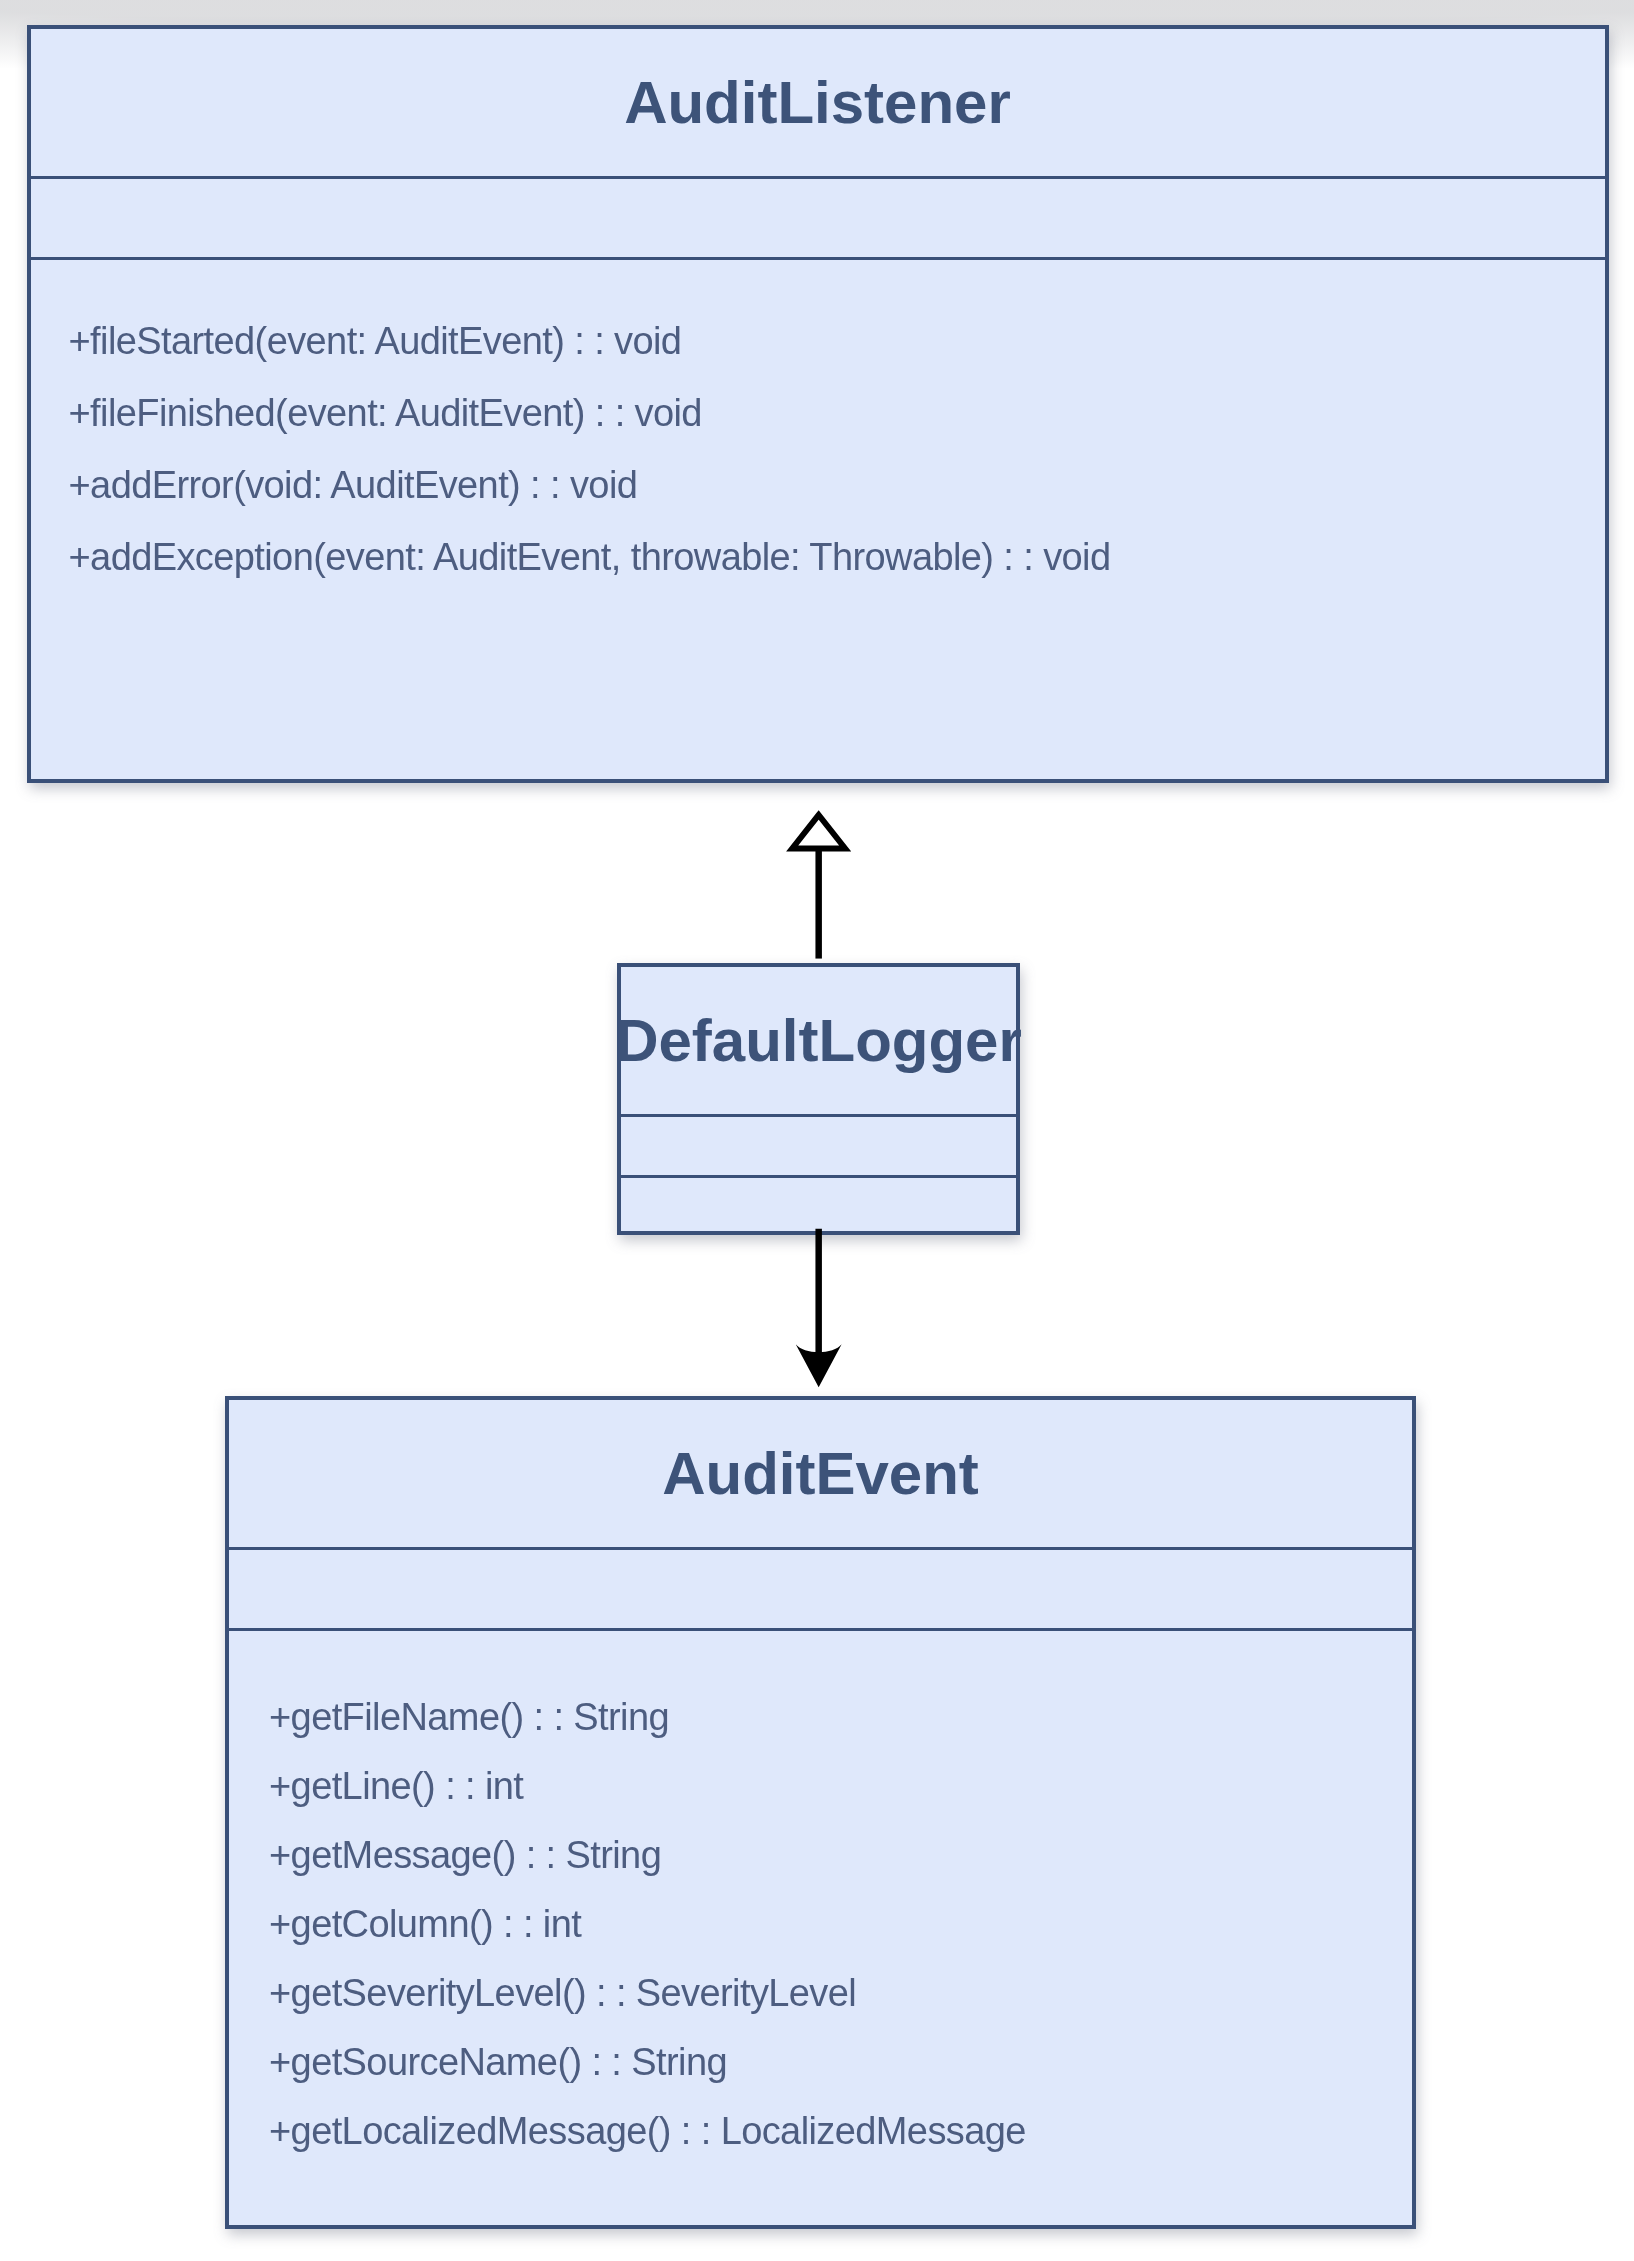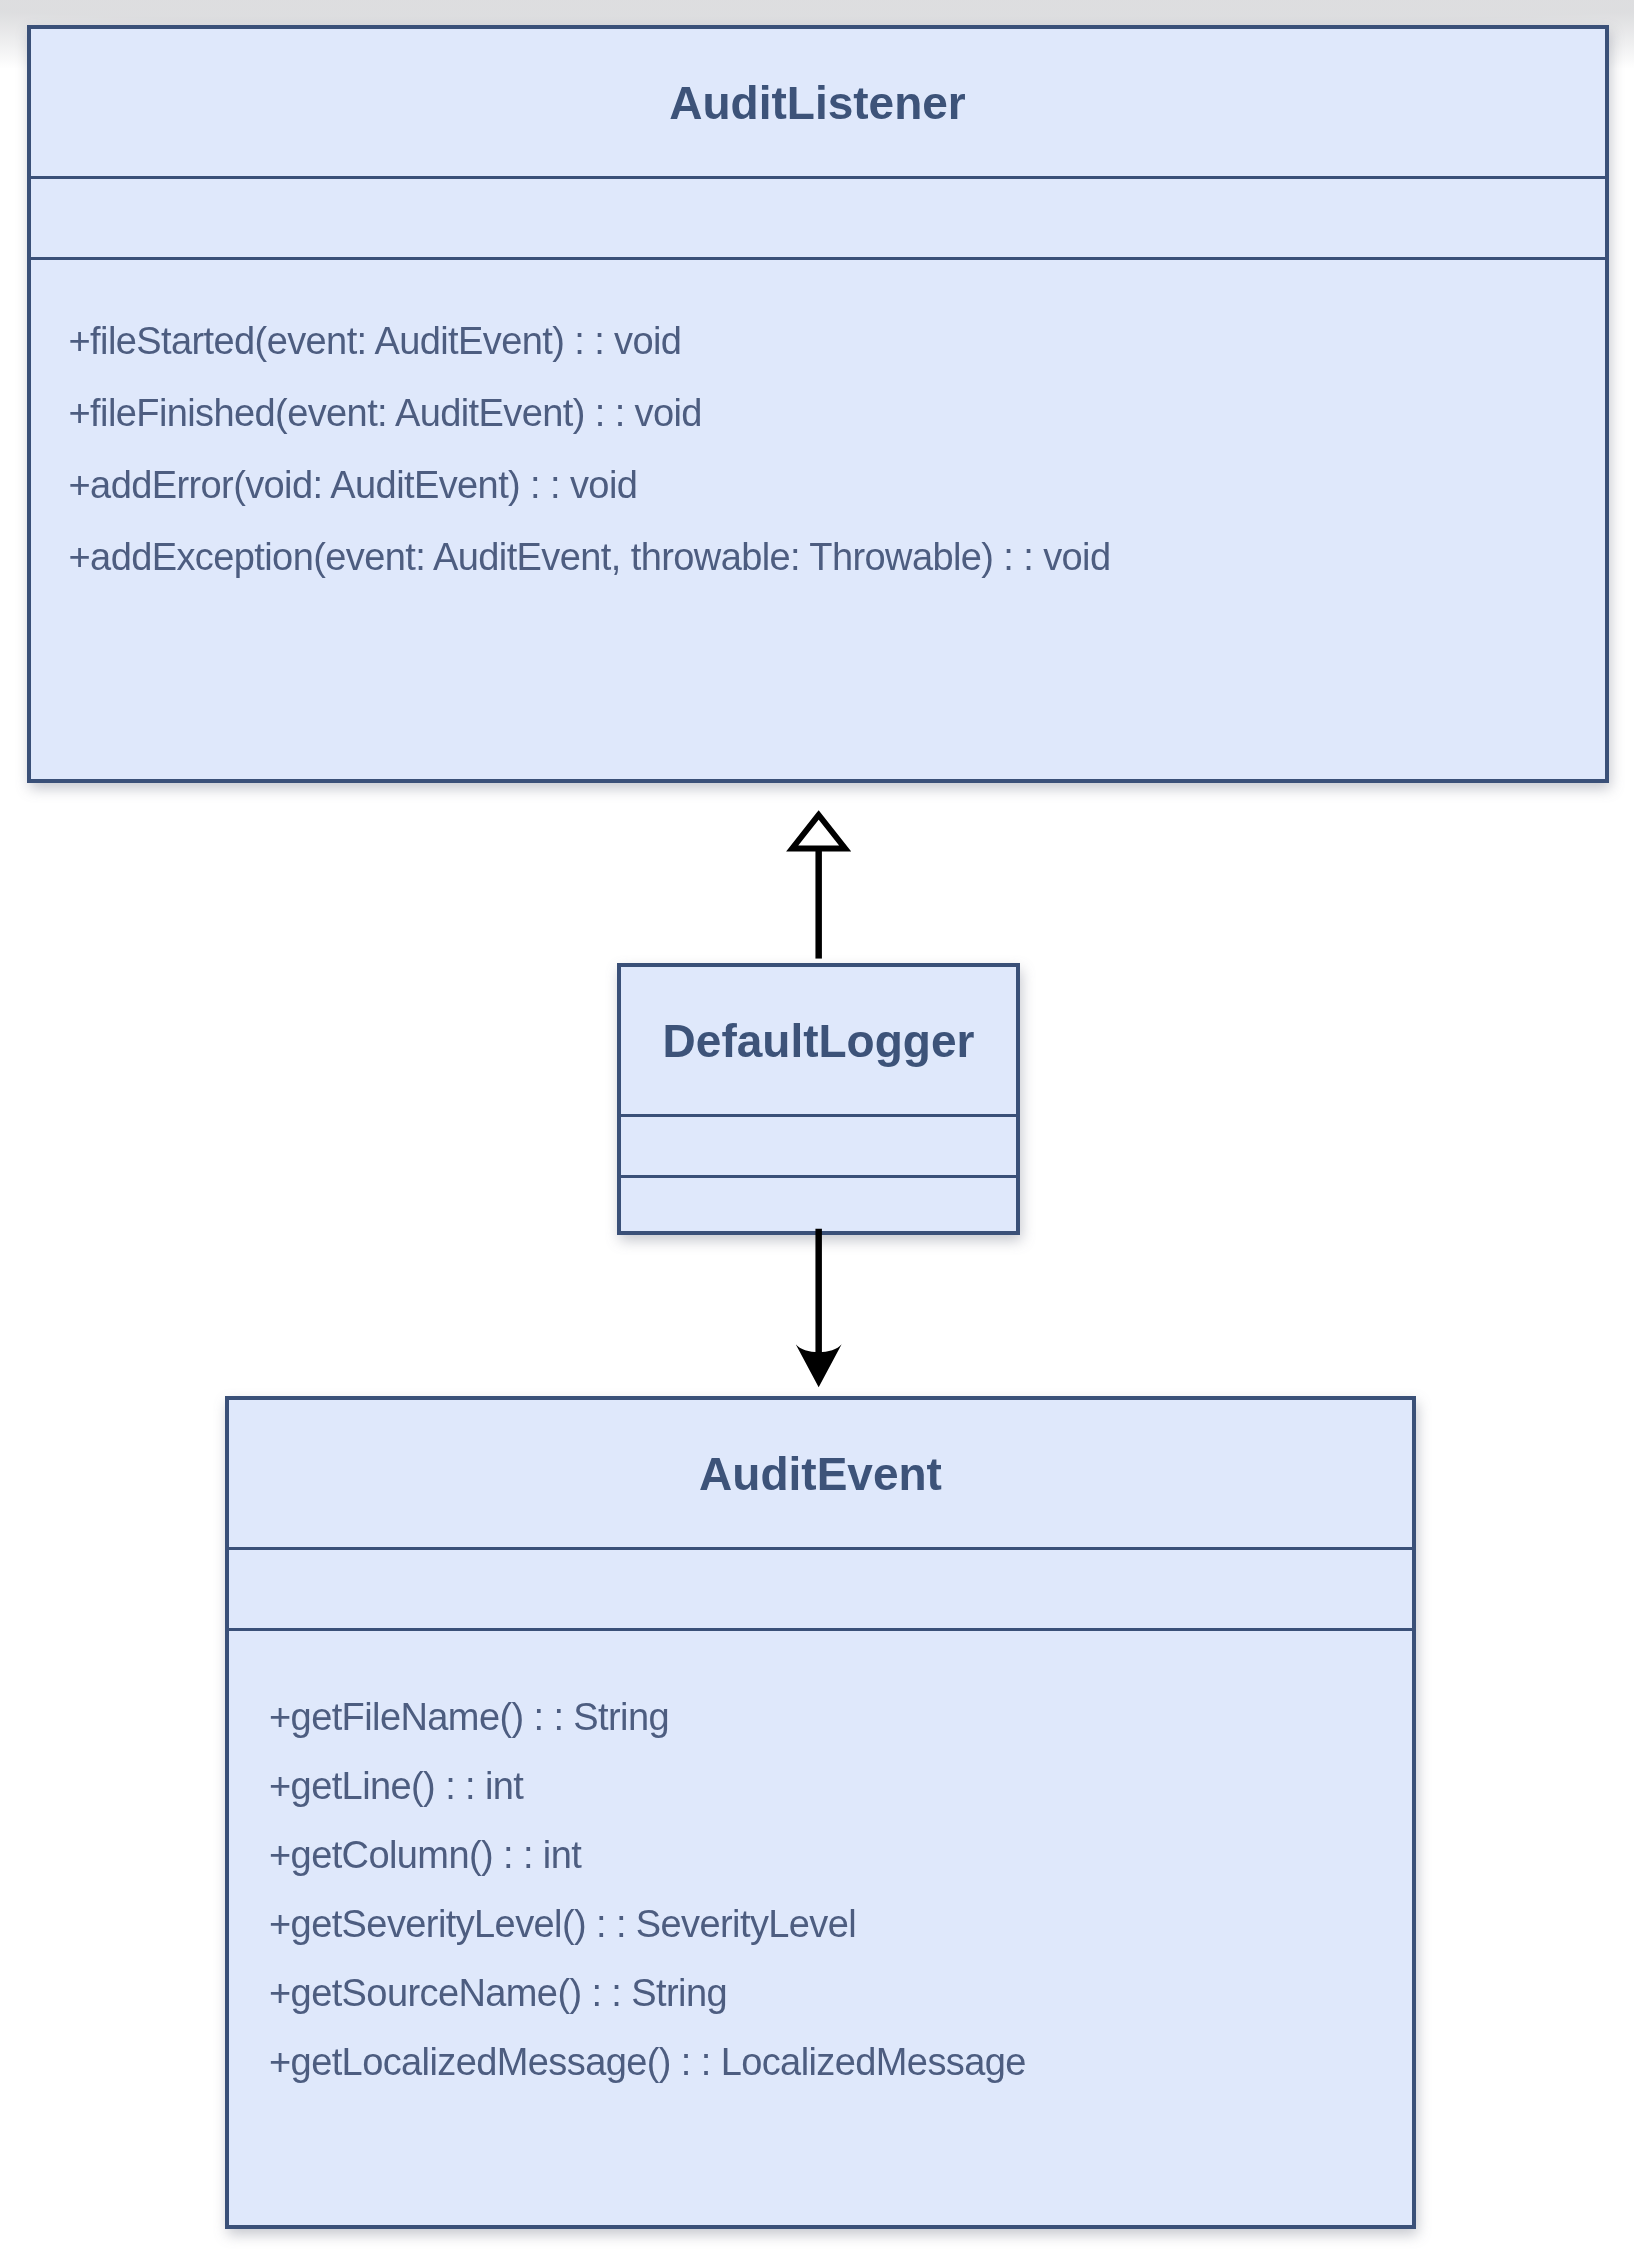--- a/index.html
+++ b/index.html
@@ -22,21 +22,21 @@
   }
   .uml-class{
     position:absolute;
     background:var(--box-fill);
     border:4.1px solid var(--box-border);
     box-shadow:2.4px 5.9px 13px rgba(115,120,135,0.42);
     display:flex;flex-direction:column;
   }
   .uml-class .title{
     display:flex;align-items:center;justify-content:center;
-    font-weight:bold;font-size:46px;color:var(--title-text);
+    font-weight:bold;font-size:60px;color:var(--title-text);
     letter-spacing:0;
     flex:0 0 auto;
   }
   .uml-class .compartment{
     border-top:3.5px solid var(--box-border);
     flex:0 0 auto;
   }
   .uml-class ul.methods{
     list-style:none;
     border-top:3.5px solid var(--box-border);
@@ -88,20 +88,21 @@
     <div class="compartment attrs"></div>
     <div class="compartment ops"></div>
   </section>
 
   <section class="uml-class" id="cls-audit-event">
     <header class="title">AuditEvent</header>
     <div class="compartment attrs"></div>
     <ul class="methods">
       <li>+getFileName() : : String</li>
       <li>+getLine() : : int</li>
+      <li>+getMessage() : : String</li>
       <li>+getColumn() : : int</li>
       <li>+getSeverityLevel() : : SeverityLevel</li>
       <li>+getSourceName() : : String</li>
       <li>+getLocalizedMessage() : : LocalizedMessage</li>
     </ul>
   </section>
 
   <svg class="arrows" viewBox="0 0 2776 3840">
     <g>
       <line class="edge" x1="1390" y1="1441" x2="1390" y2="1628"></line>

